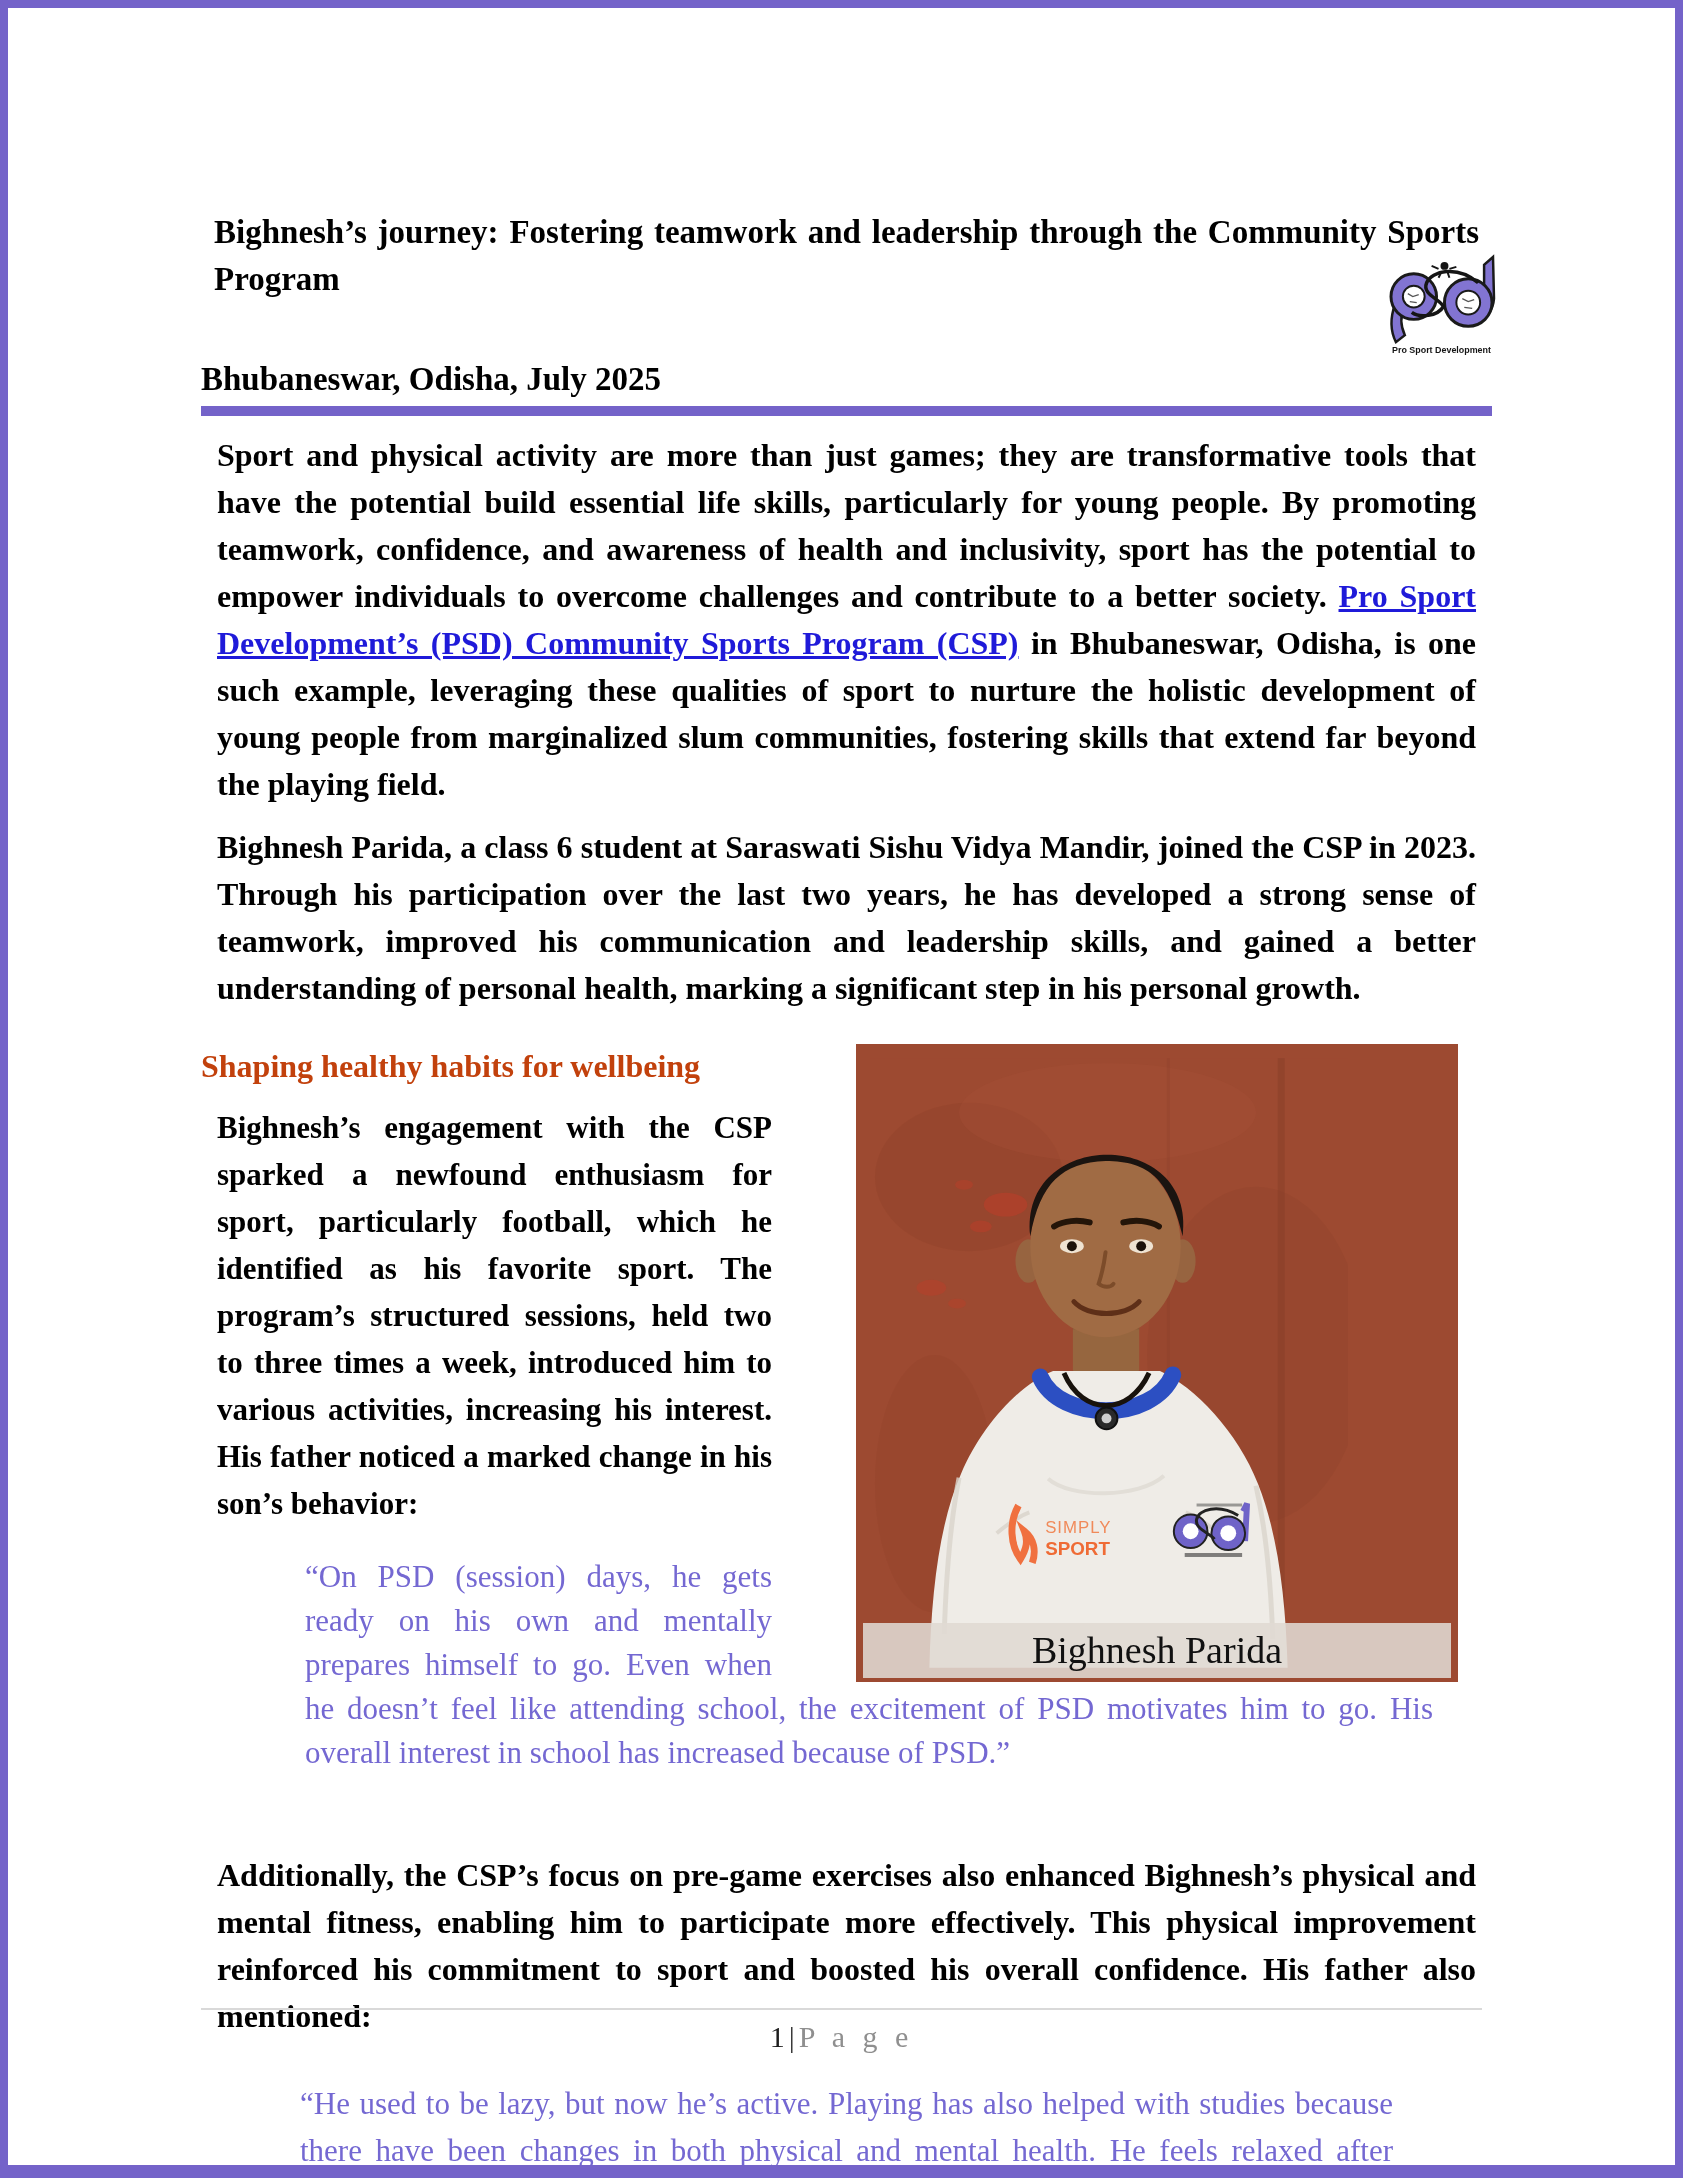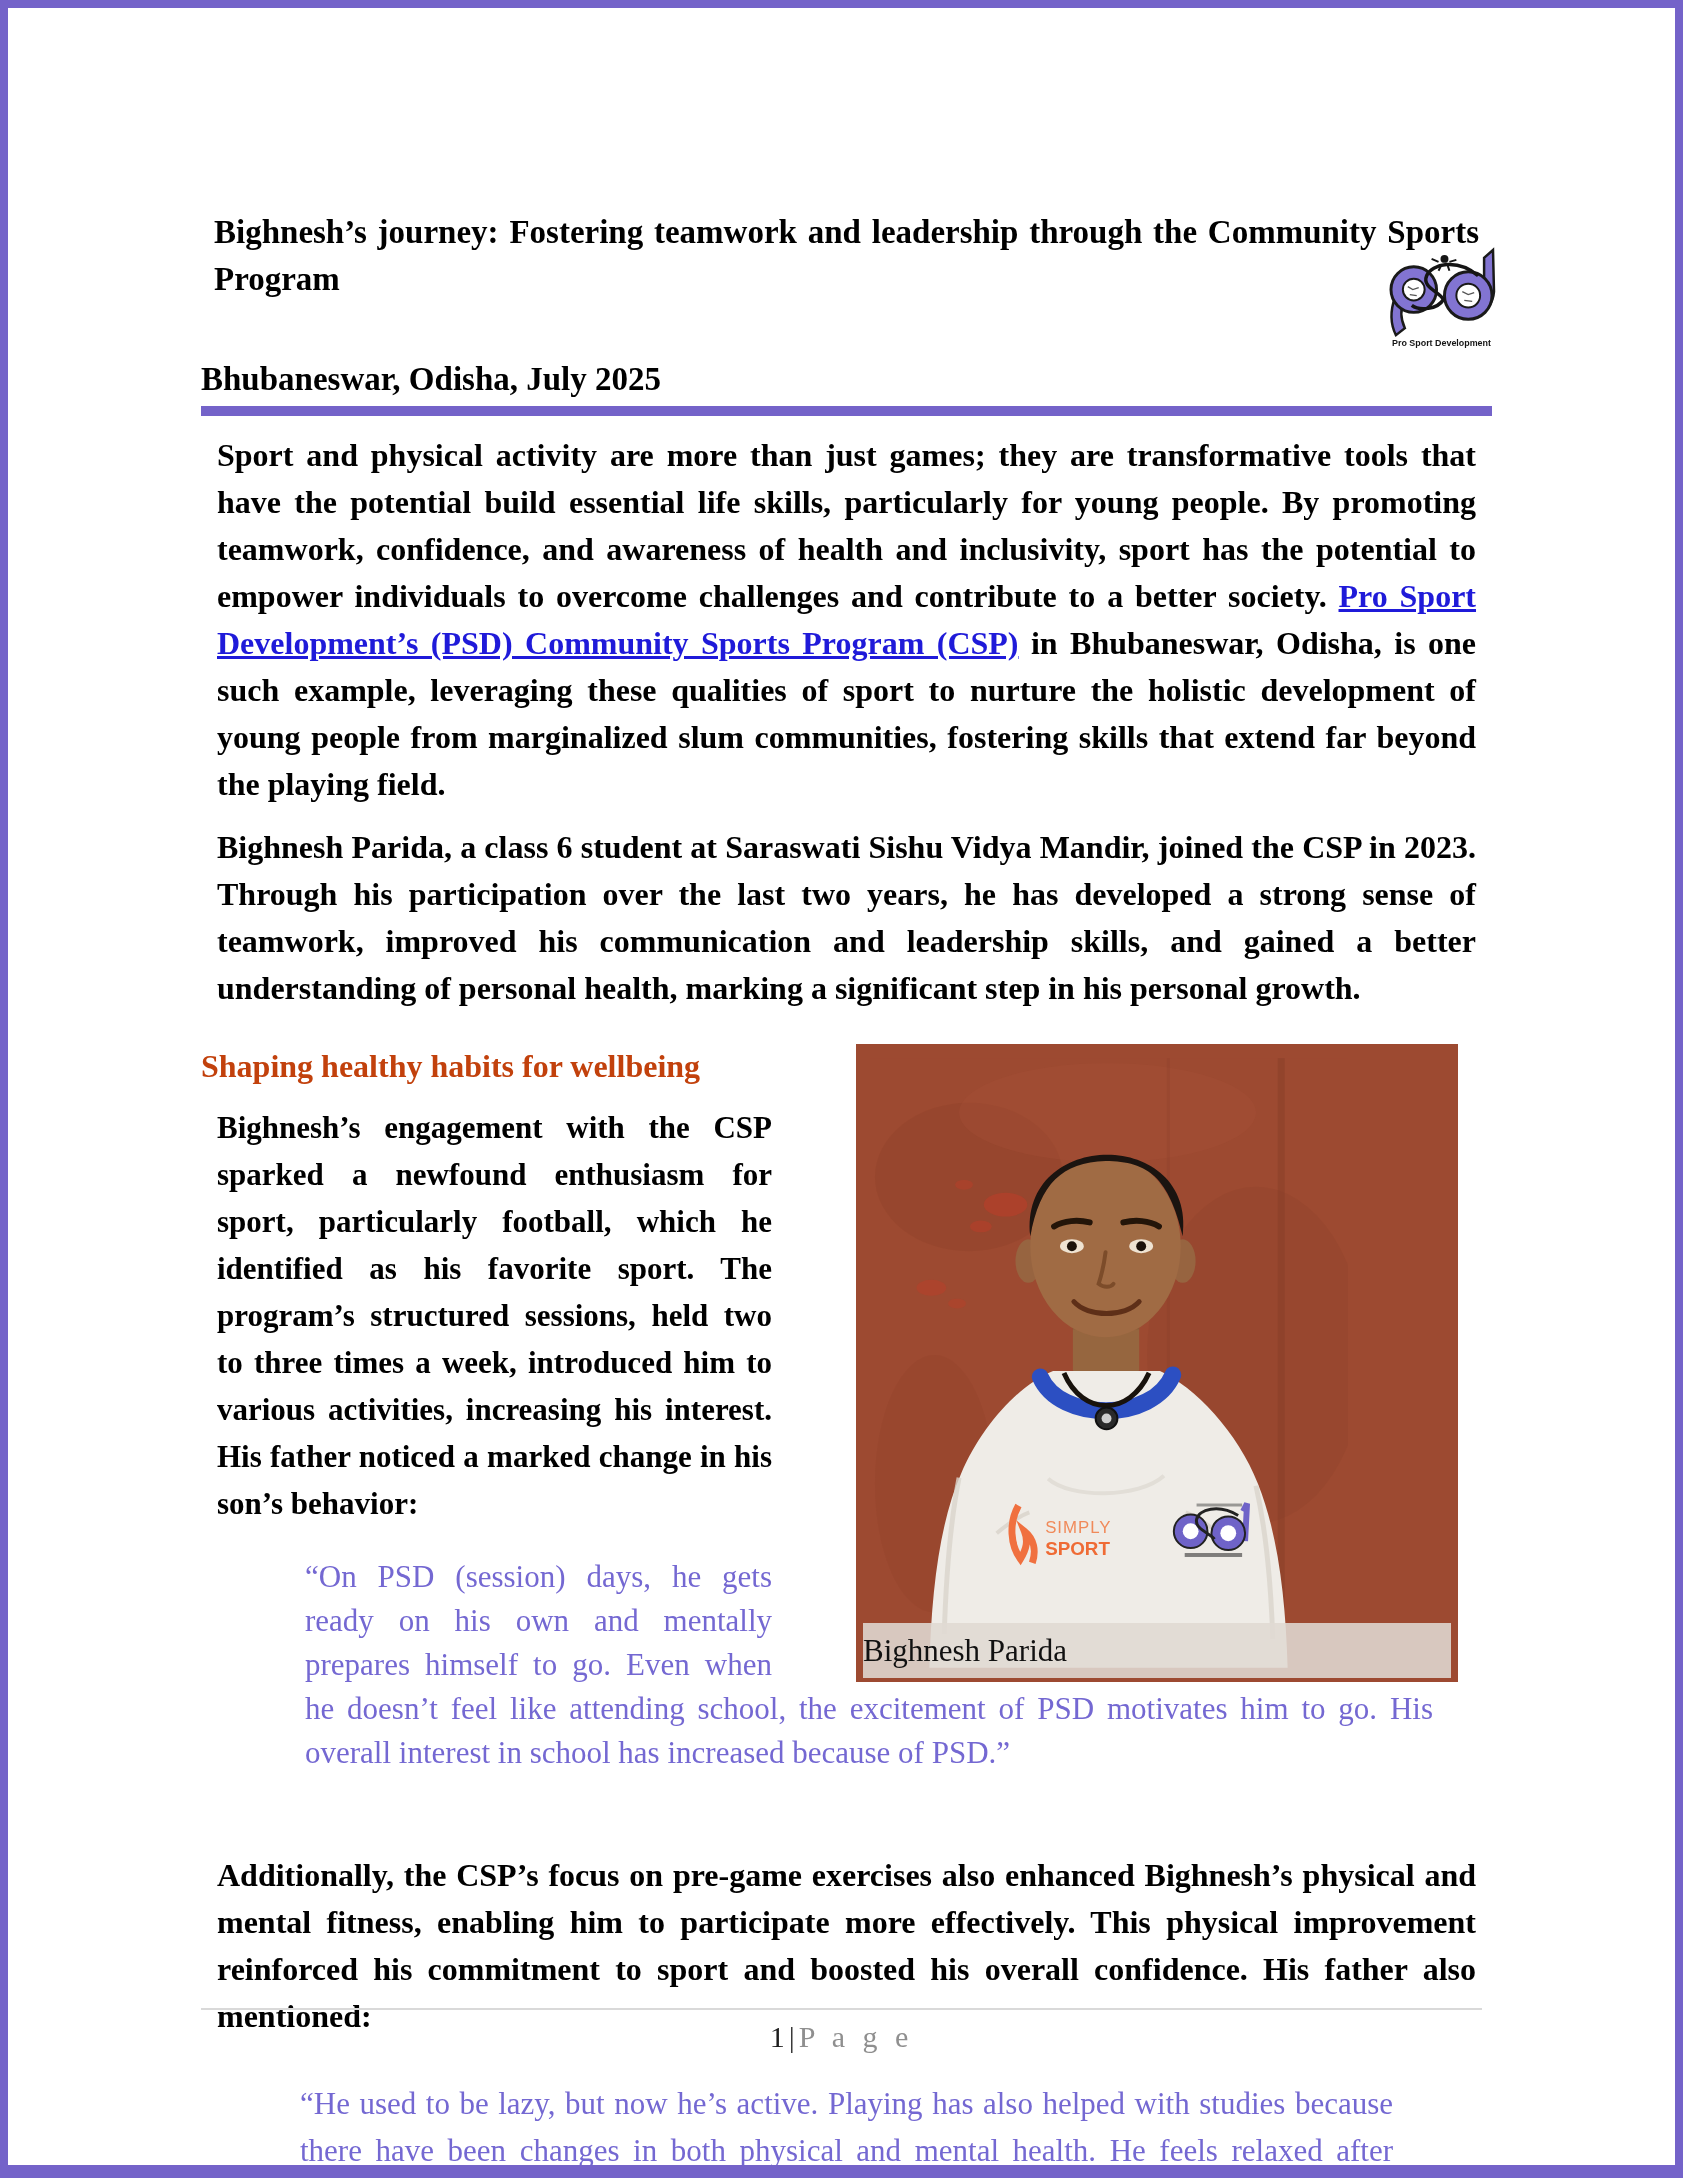--- a/index.html
+++ b/index.html
@@ -7,36 +7,36 @@
     width:1683px; height:2178px; position:relative;
     background:#7463c9; box-sizing:border-box;
     padding:8px 8px 13px 8px;
   }
   .sheet {
     position:relative; width:100%; height:100%; background:#ffffff;
     box-sizing:border-box; padding:188px 183px 0 193px;
     font-family:"Liberation Serif", serif; color:#000; overflow:hidden;
   }
   h1.title { margin:13px; font-size:33px; line-height:47px; font-weight:bold; text-align:justify; }
-  .logo { position:absolute; left:1374px; top:238px; width:119px; height:105px; }
+  .logo { position:absolute; left:1374px; top:245px; width:119px; height:105px; }
   h2.dateline { margin:53px 0 0 0; font-size:33px; line-height:47px; font-weight:bold; }
   .rule { margin-top:3px; height:10px; background:#7463c9; }
   p.body { margin:16px; font-size:32px; line-height:47px; text-align:justify;font-weight:bold; }
   .p1 { margin-top:27px; }
   .p2 { margin-top:26px; }
   a.doclink { color:#1f1ad9; text-decoration:underline; cursor:pointer; }
   .media-row { margin-top:32px; overflow:hidden; }
   figure.photo {
     float:right; width:574px; height:610px; margin:0 34px 0 84px;
     position:relative; padding:14px; background:#9d4a31;
   }
   figcaption.caption {
     position:absolute; left:7px; right:7px; bottom:4px; height:55px;
-    background:rgba(224,217,211,0.88); 
-    font-size:31px; line-height:55px; color:#111;
+    background:rgba(224,217,211,0.88); text-align:center;
+    font-size:38px; line-height:55px; color:#111;
   }
   h3.section { margin:0; font-size:32px; line-height:44px; font-weight:bold; color:#c2410c; }
   p.engagement { font-size:31px; }
   blockquote.quote { color:#7468d2; text-align:justify; }
   .q1 { margin:28px 59px 16px 104px; font-size:31px; line-height:44px; }
   .q2 { margin:40px 99px 0 99px; font-size:31px; line-height:47px; }
   p.additionally { clear:both; padding-top:45px; }
   .footer {
     position:absolute; left:193px; right:193px; top:2000px;
     border-top:2px solid #d9d9d9; padding-top:10px; text-align:center;

